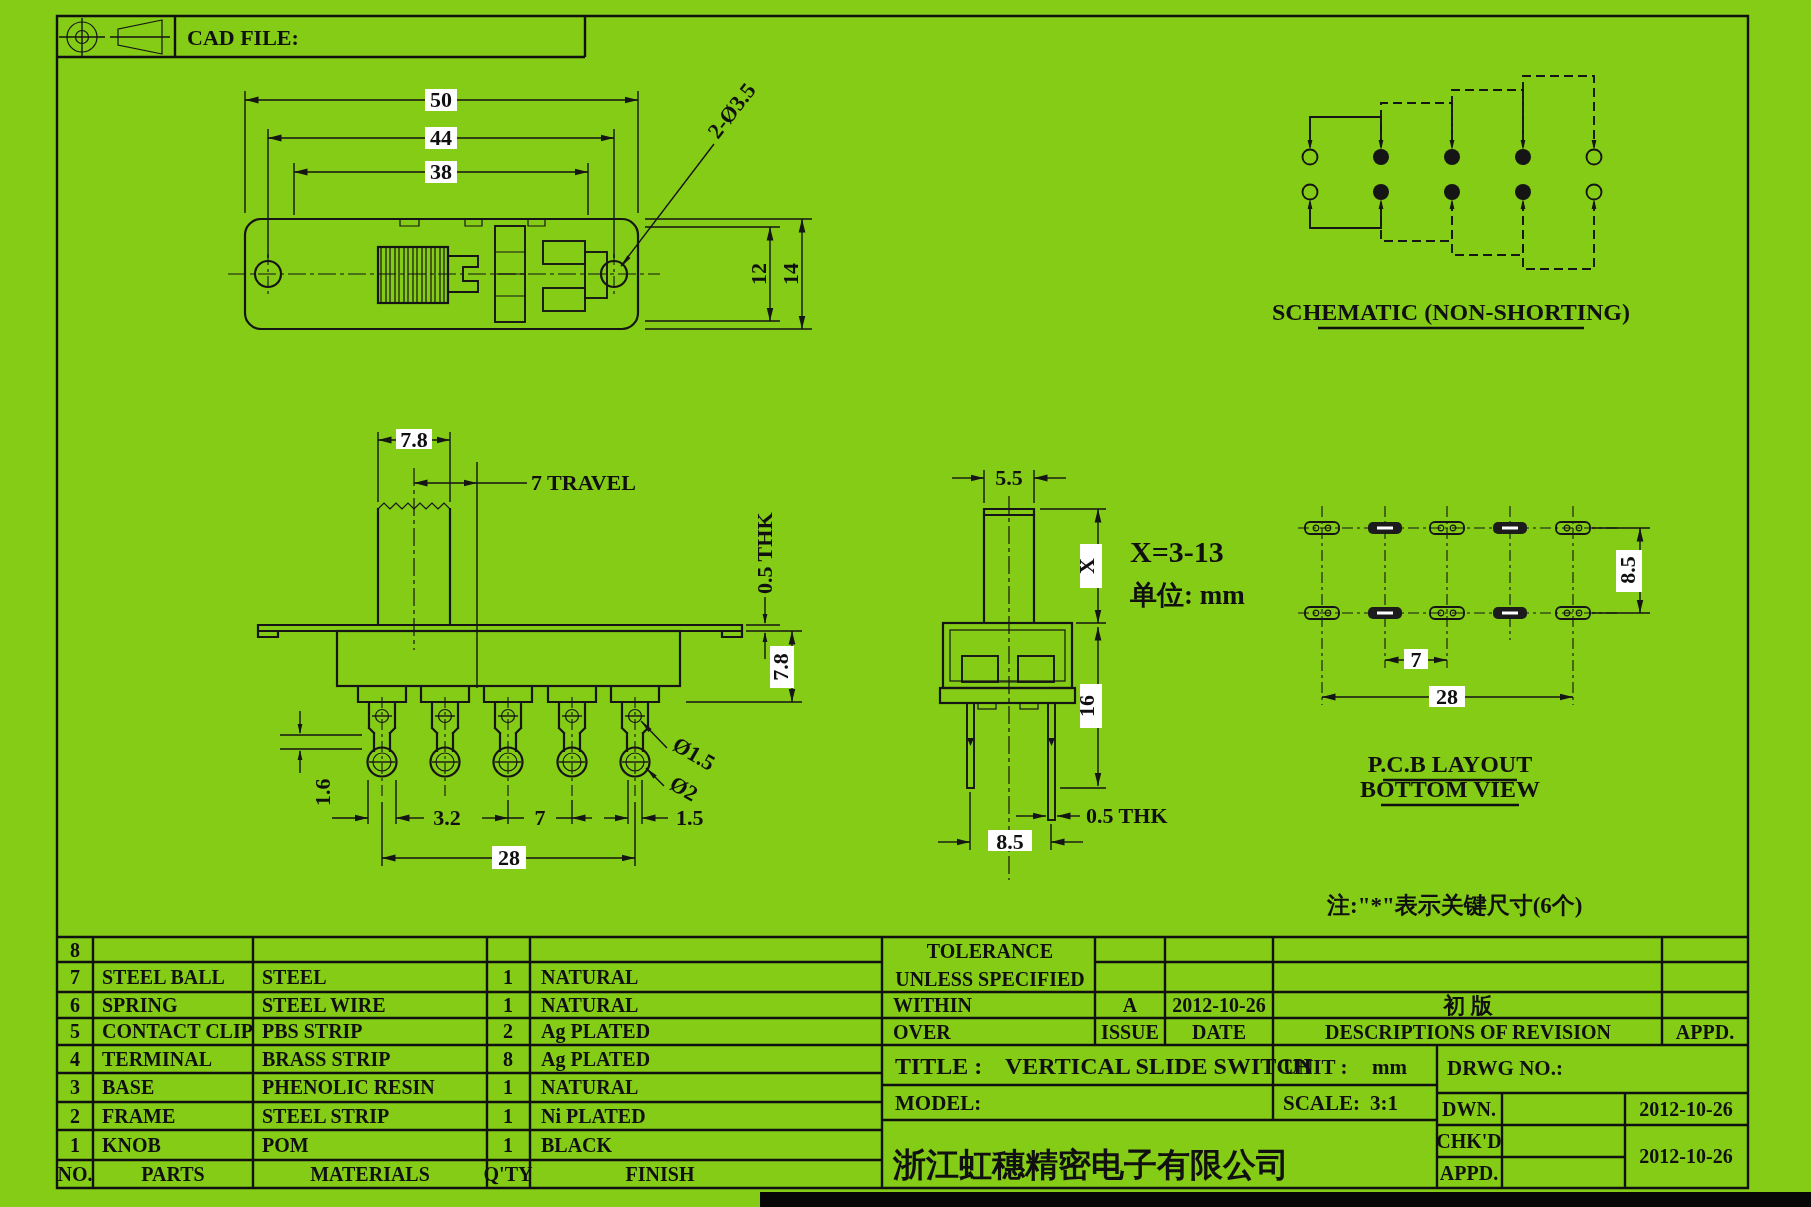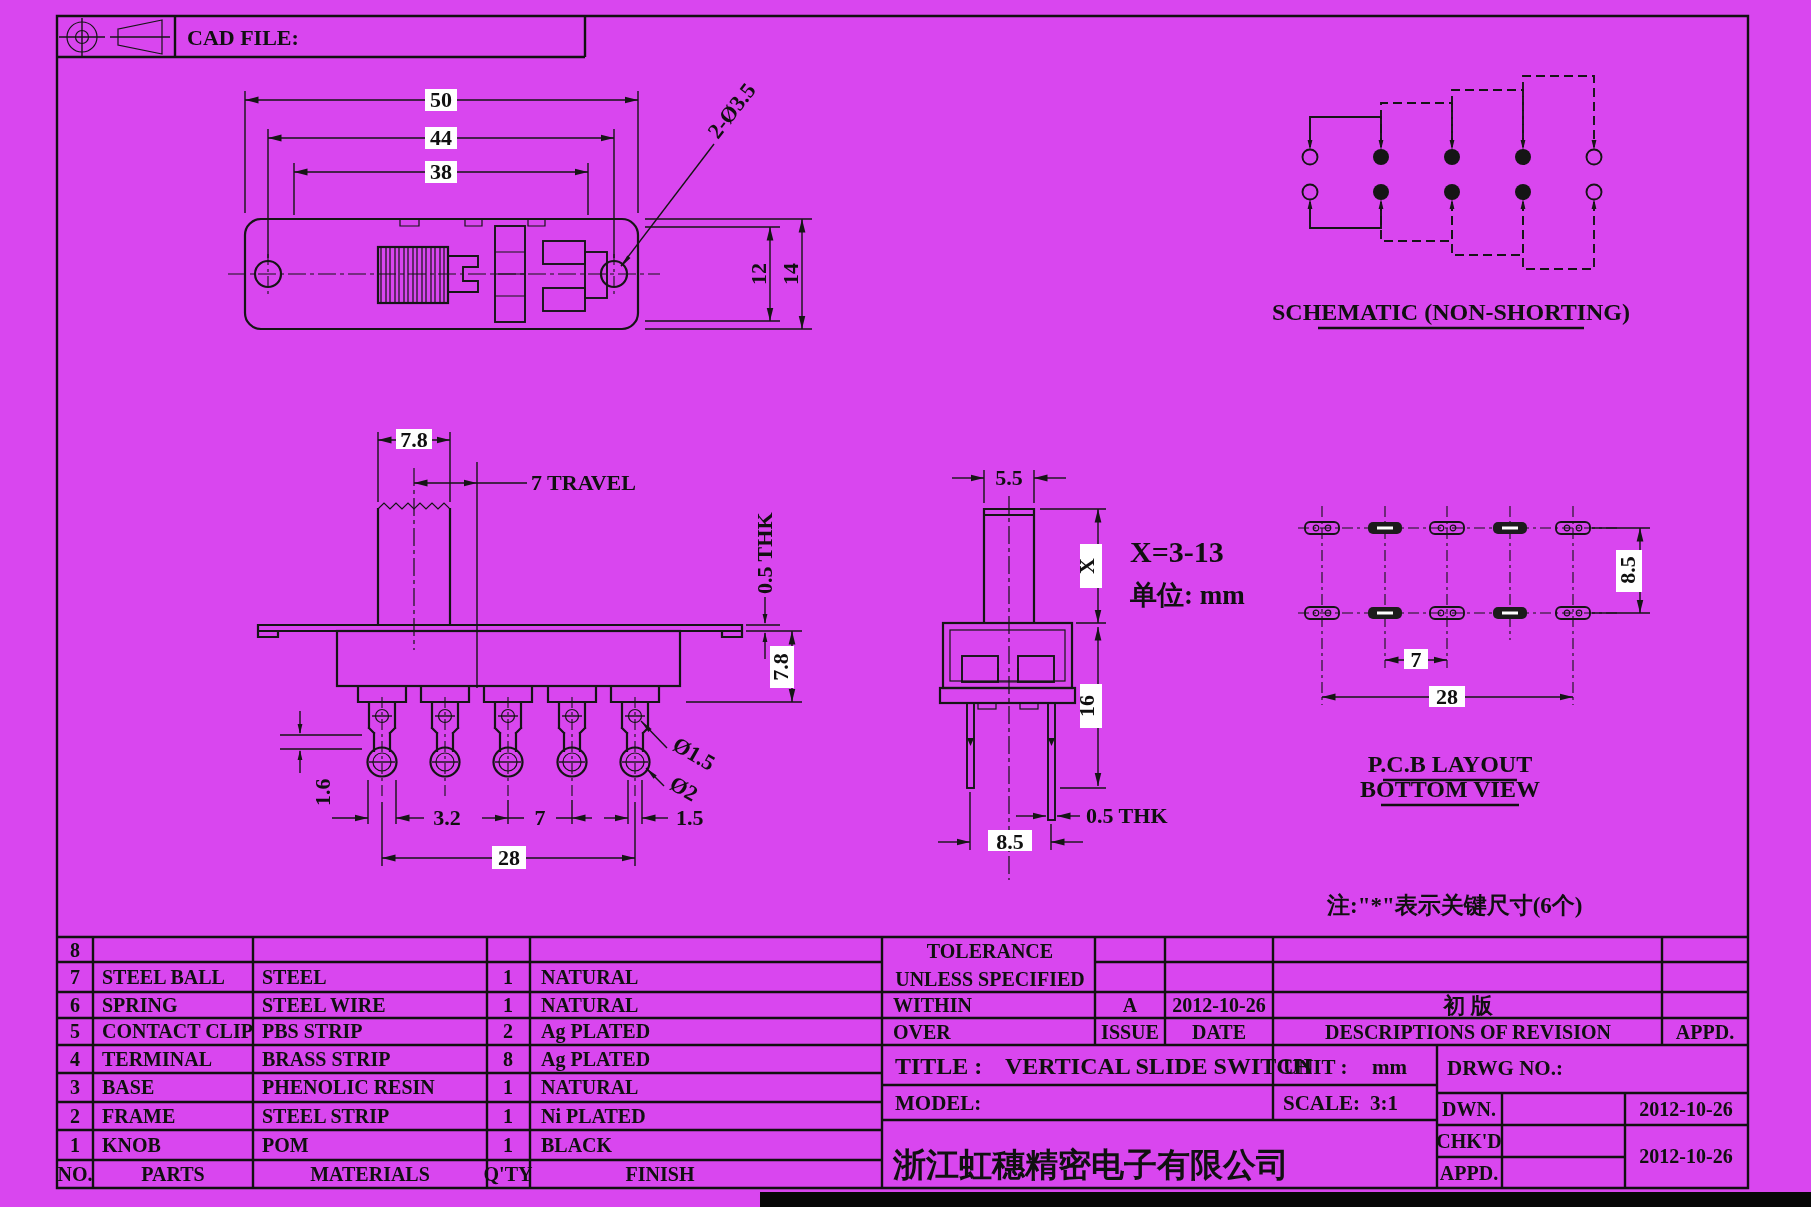--- a/index.html
+++ b/index.html
@@ -1,16 +1,16 @@
 <!DOCTYPE html>
 <html><head>
 <meta charset="utf-8">
 <style>
   html,body{margin:0;padding:0;background:#fff}
-  .sheet{position:relative;width:1811px;height:1207px;background:#d946ef;overflow:hidden;
+  .sheet{position:relative;width:1811px;height:1207px;background:#84cc16;overflow:hidden;
          font-family:"Liberation Serif","DejaVu Serif",serif}
   svg{position:absolute;left:0;top:0}
   .ol{fill:none;stroke:#151515;stroke-width:2.2;stroke-linecap:square}
   .ol2{fill:none;stroke:#151515;stroke-width:1.9}
   .thin{stroke-width:1.2}
   .dl{fill:none;stroke:#151515;stroke-width:1.4}
   .dl2{fill:none;stroke:#151515;stroke-width:1.9}
   .cl{fill:none;stroke:#151515;stroke-width:1.2;stroke-dasharray:18 4 4 4}
   .cl2{fill:none;stroke:#151515;stroke-width:1.1;stroke-dasharray:11 4 3 4}
   .dsh{stroke-dasharray:9 5}

